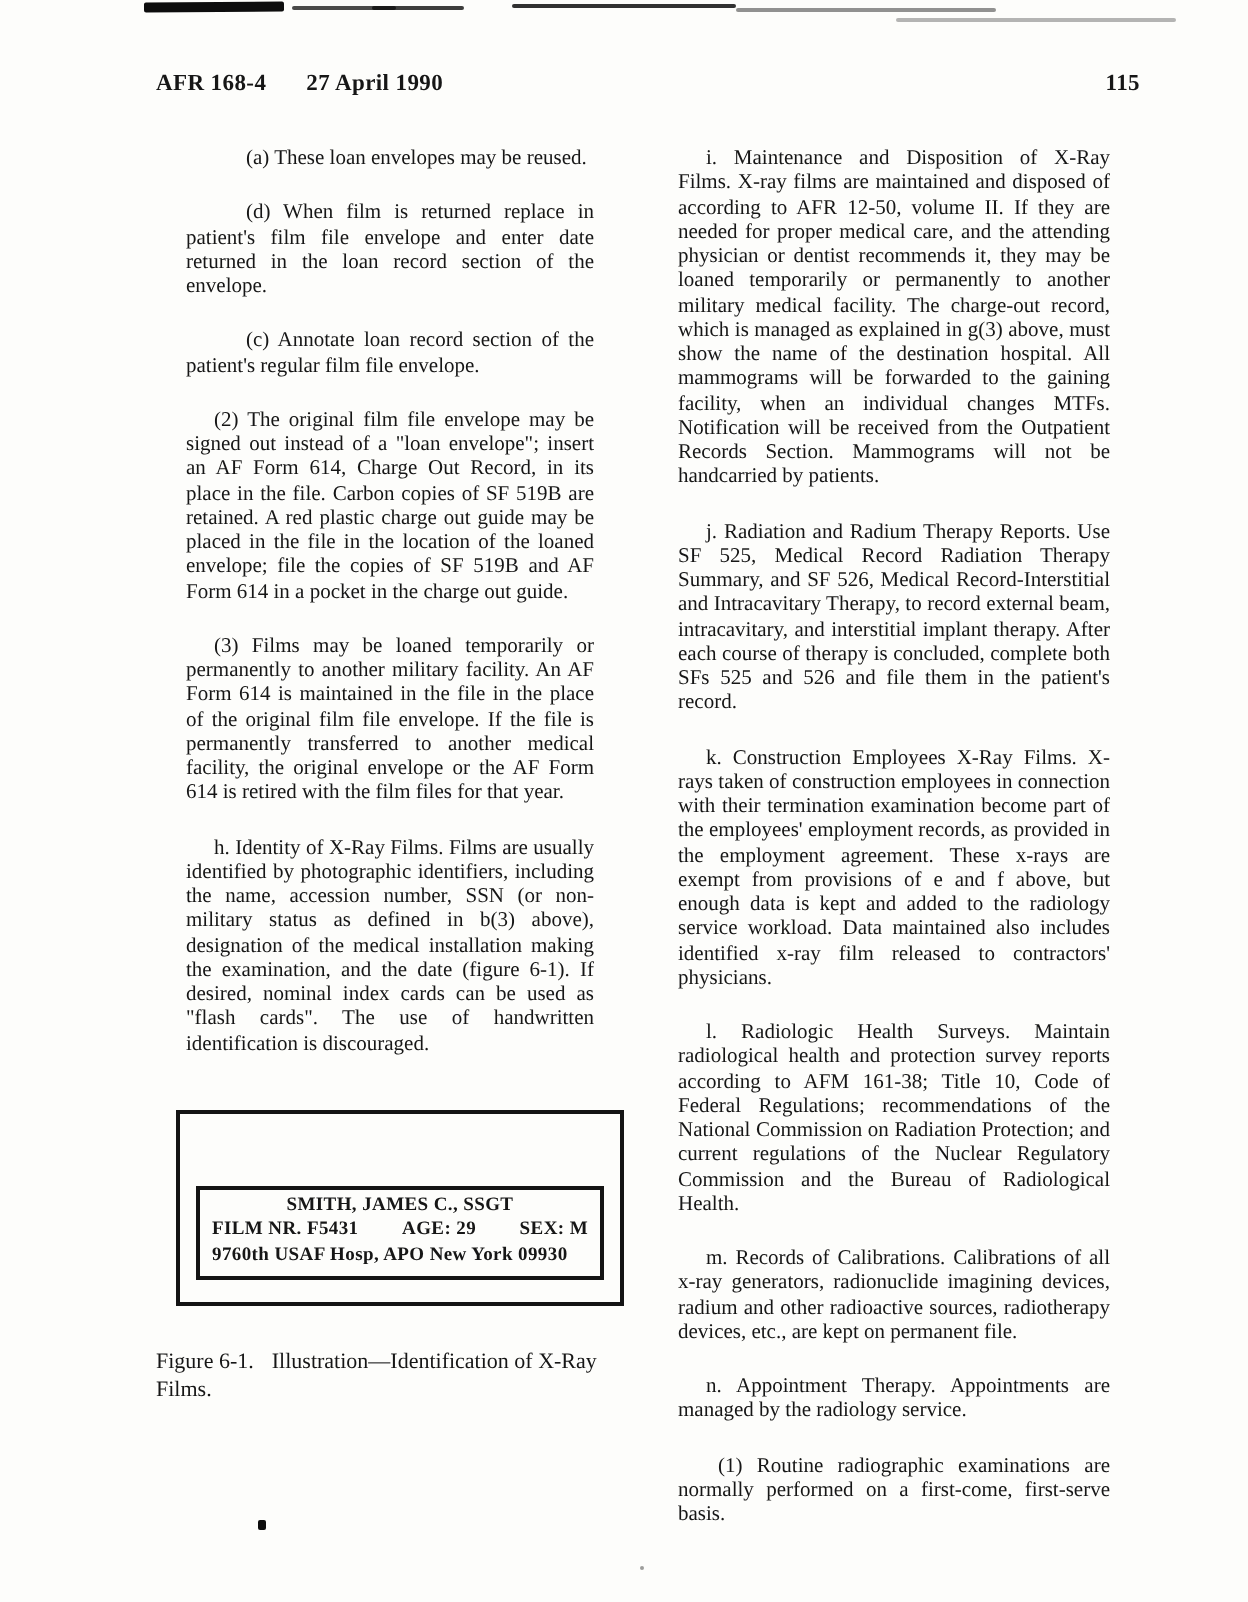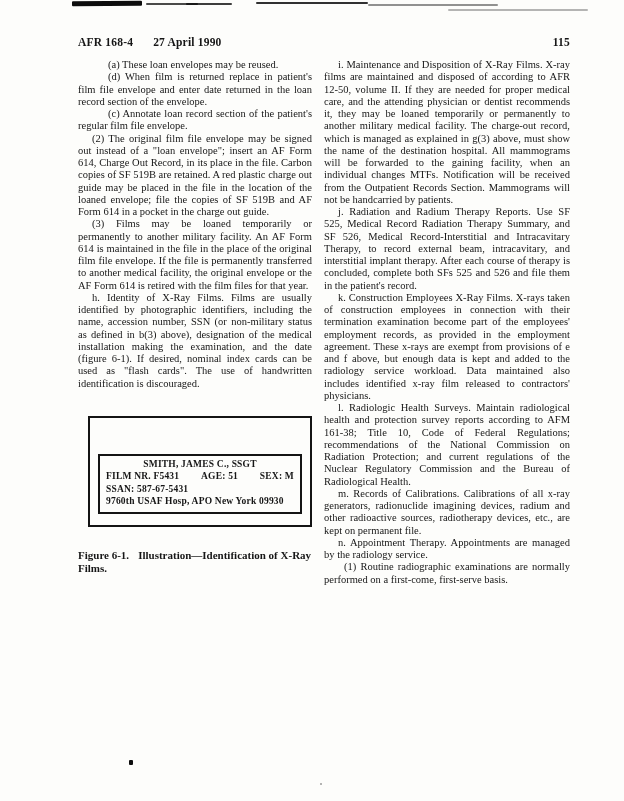--- a/index.html
+++ b/index.html
@@ -27,21 +27,21 @@
   .page-header{
     display:flex;justify-content:space-between;align-items:baseline;
     font-weight:bold;font-size:11.5px;letter-spacing:.2px;
   }
   .hdr-left{display:flex;gap:20px;}
 
   .columns{display:flex;margin-top:11px;}
   .col{width:234px;font-size:10.5px;line-height:12.25px;text-align:justify;}
   .col-left{margin-right:12px;}
   .col-right{width:246px;}
-  .col p{margin:0;}
+  .col p{margin:15px;}
   .p-deep{text-indent:30px;}
   .p-std{text-indent:14px;}
   .p-num{text-indent:20px;}
   .p-note{text-indent:0;}
 
   .figure-box{
     margin:26px 0 0 10px;
     width:204px;
     border:2.5px solid #141414;
     padding:8px 8px 11px 8px;
@@ -54,21 +54,21 @@
   }
   .card-name{text-align:center;}
   .card-row{display:flex;justify-content:space-between;}
   .card-note{
     margin-top:12px;
     font-weight:bold;font-size:9.3px;line-height:12.5px;
     text-align:justify;letter-spacing:.2px;
   }
   .figure-caption{
     margin-top:22px;
-    font-weight:bold;font-size:11px;line-height:13.5px;
+    font-weight:normal;font-size:11px;line-height:13.5px;
     text-align:left;
   }
   .figure-caption .cap-label{margin-right:9px;}
 </style>
 </head>
 <body>
 
 <div class="page">
 
   <div class="artifact a1"></div>
@@ -98,24 +98,23 @@
         <p class="p-deep">(c)  Annotate loan record section of the patient's regular film file envelope.</p>
         <p class="p-std">(2)  The original film file envelope may be signed out instead of a "loan envelope"; insert an AF Form 614, Charge Out Record, in its place in the file. Carbon copies of SF 519B are retained. A red plastic charge out guide may be placed in the file in the location of the loaned envelope; file the copies of SF 519B and AF Form 614 in a pocket in the charge out guide.</p>
         <p class="p-std">(3)  Films may be loaned temporarily or permanently to another military facility. An AF Form 614 is maintained in the file in the place of the original film file envelope. If the file is permanently transferred to another medical facility, the original envelope or the AF Form 614 is retired with the film files for that year.</p>
         <p class="p-std">h.  Identity of X-Ray Films. Films are usually identified by photographic identifiers, including the name, accession number, SSN (or non-military status as defined in b(3) above), designation of the medical installation making the examination, and the date (figure 6-1). If desired, nominal index cards can be used as "flash cards". The use of handwritten identification is discouraged.</p>
 
         <div class="figure-box">
           <div class="id-card">
             <div class="card-name">SMITH, JAMES C., SSGT</div>
             <div class="card-row">
               <span>FILM NR. F5431</span>
-              <span>AGE: 51</span>
+              <span>AGE: 29</span>
               <span>SEX: M</span>
             </div>
-            <div>SSAN: 587-67-5431</div>
             <div>9760th USAF Hosp, APO New York 09930</div>
           </div>
         </div>
 
         <div class="figure-caption">
           <span class="cap-label">Figure 6-1.</span><span>Illustration—Identification of X-Ray Films.</span>
         </div>
       </div>
 
       <div class="col col-right">

